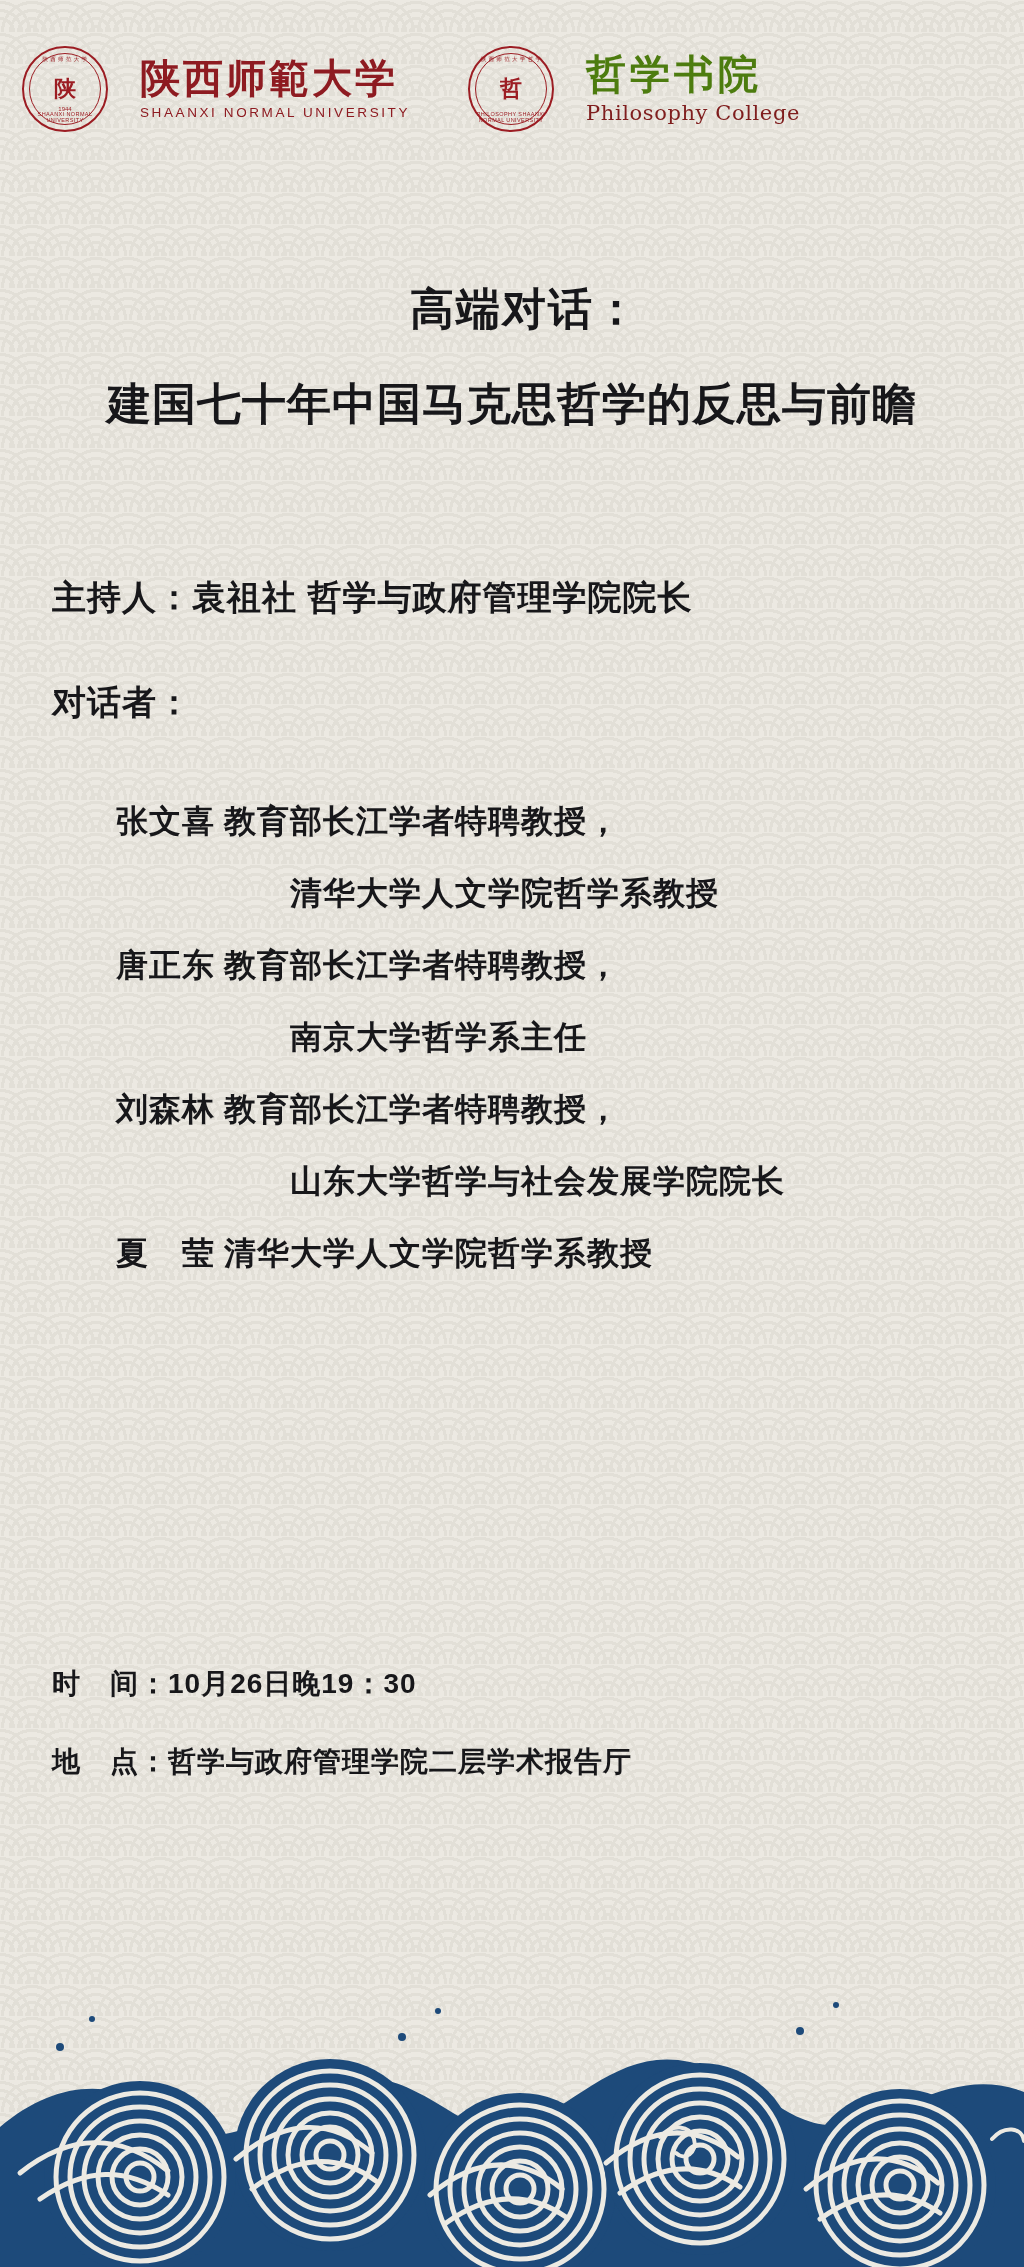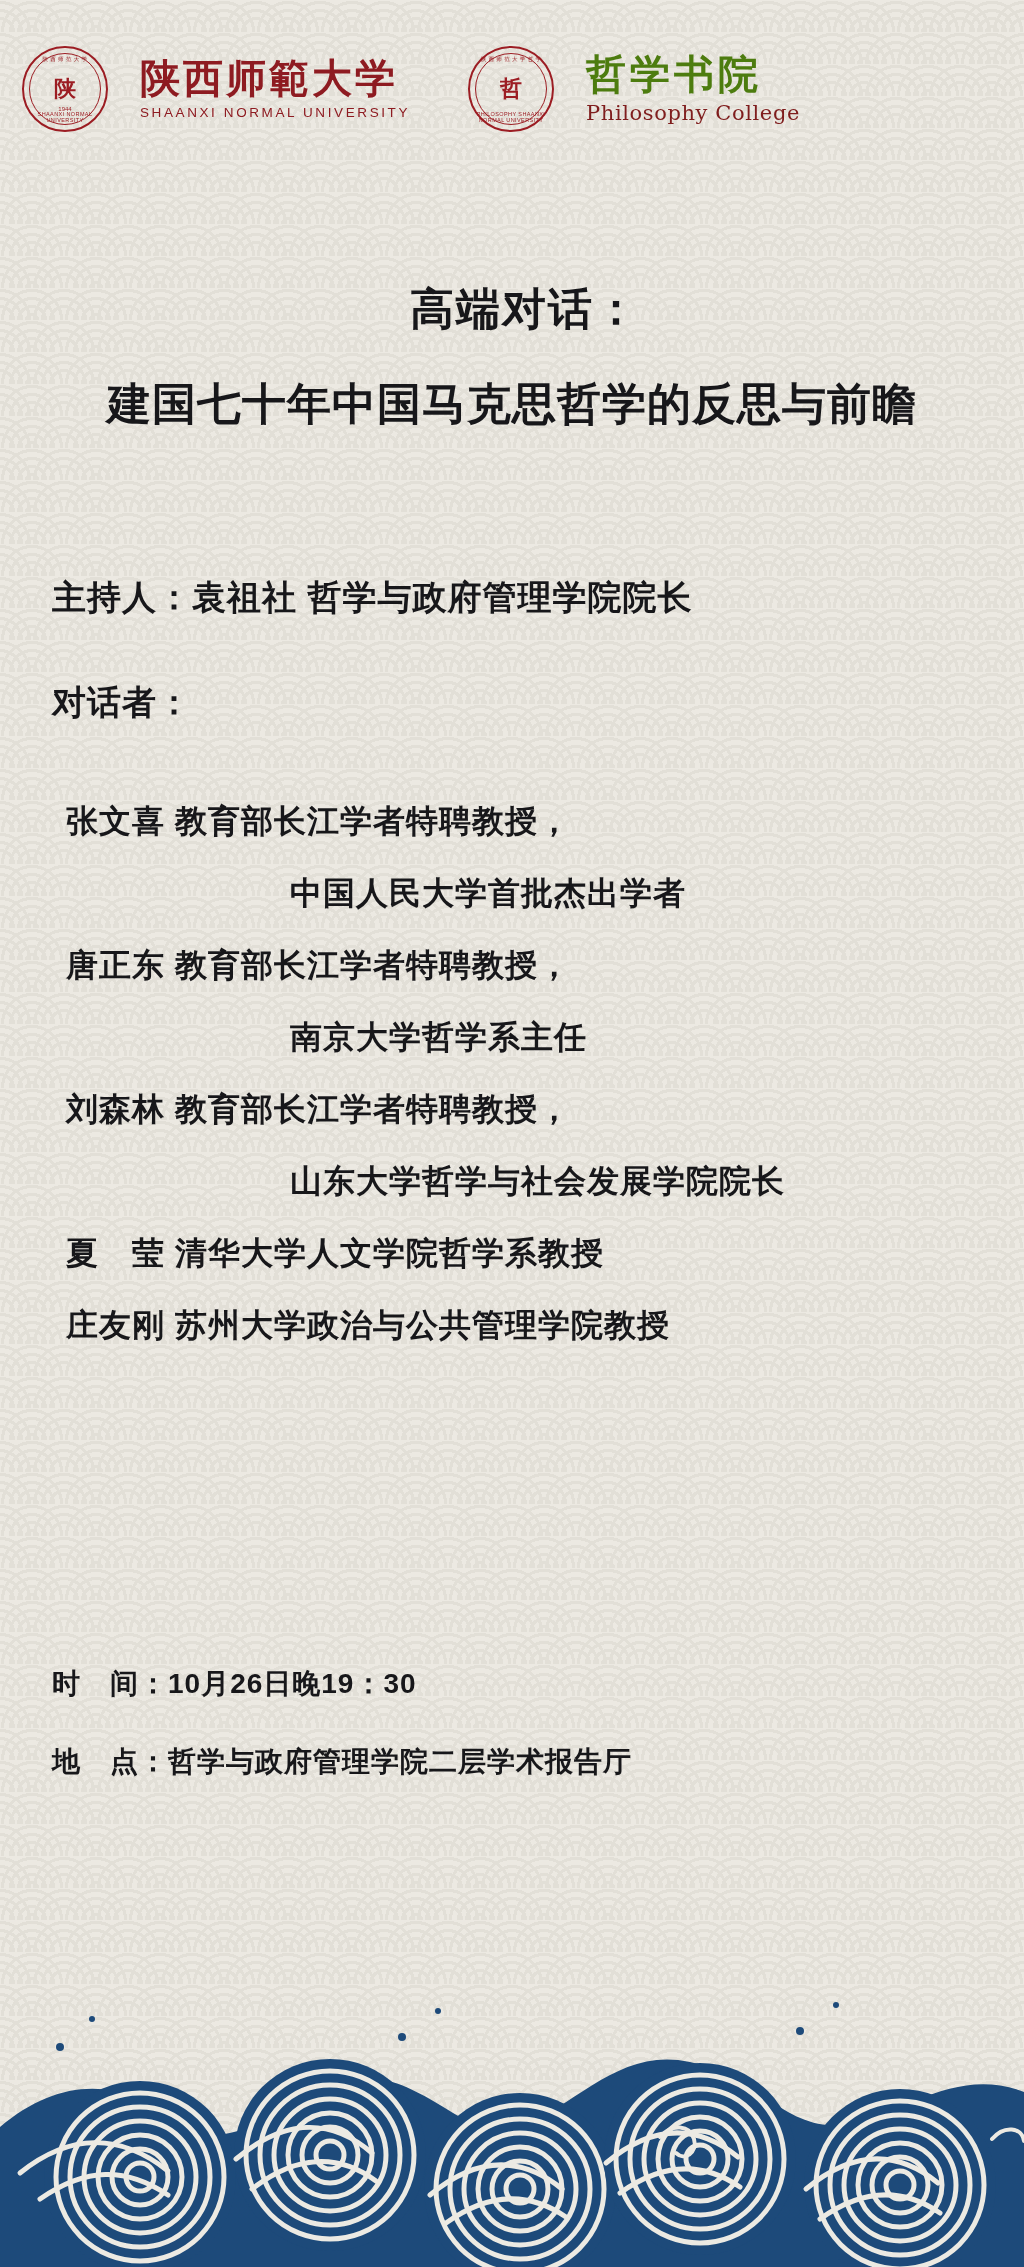--- a/index.html
+++ b/index.html
@@ -195,21 +195,21 @@
     width: 100%;
   }
   .speaker-line {
     font-size: 32px;
     font-weight: bold;
     letter-spacing: 1px;
     height: 72px;
     line-height: 72px;
     white-space: nowrap;
   }
-  .indent-1 { padding-left: 66px; }
+  .indent-1 { padding-left: 116px; font-family: Liberation Serif, serif; }
   .indent-2 { padding-left: 290px; }
 
   .footer-info {
     position: absolute;
     top: 1645px;
     left: 52px;
   }
   .info-line {
     font-size: 28px;
     font-weight: bold;
@@ -267,27 +267,26 @@
 <div class="content">
 
   <div class="title-main">高端对话：</div>
   <div class="title-sub">建国七十年中国马克思哲学的反思与前瞻</div>
 
   <div class="host">主持人：袁祖社 哲学与政府管理学院院长</div>
   <div class="speakers-label">对话者：</div>
 
   <div class="speaker-list">
     <div class="speaker-line indent-1">张文喜 教育部长江学者特聘教授，</div>
-    <div class="speaker-line indent-2">中国人民大学首批杰出学者</div>
+    <div class="speaker-line indent-2">清华大学人文学院哲学系教授</div>
     <div class="speaker-line indent-1">唐正东 教育部长江学者特聘教授，</div>
     <div class="speaker-line indent-2">南京大学哲学系主任</div>
     <div class="speaker-line indent-1">刘森林 教育部长江学者特聘教授，</div>
     <div class="speaker-line indent-2">山东大学哲学与社会发展学院院长</div>
     <div class="speaker-line indent-1">夏　莹 清华大学人文学院哲学系教授</div>
-    <div class="speaker-line indent-1">庄友刚 苏州大学政治与公共管理学院教授</div>
   </div>
 
   <div class="footer-info">
     <div class="info-line">时　间：10月26日晚19：30</div>
     <div class="info-line">地　点：哲学与政府管理学院二层学术报告厅</div>
   </div>
 
 </div>
 
 <div class="bottom-waves">

